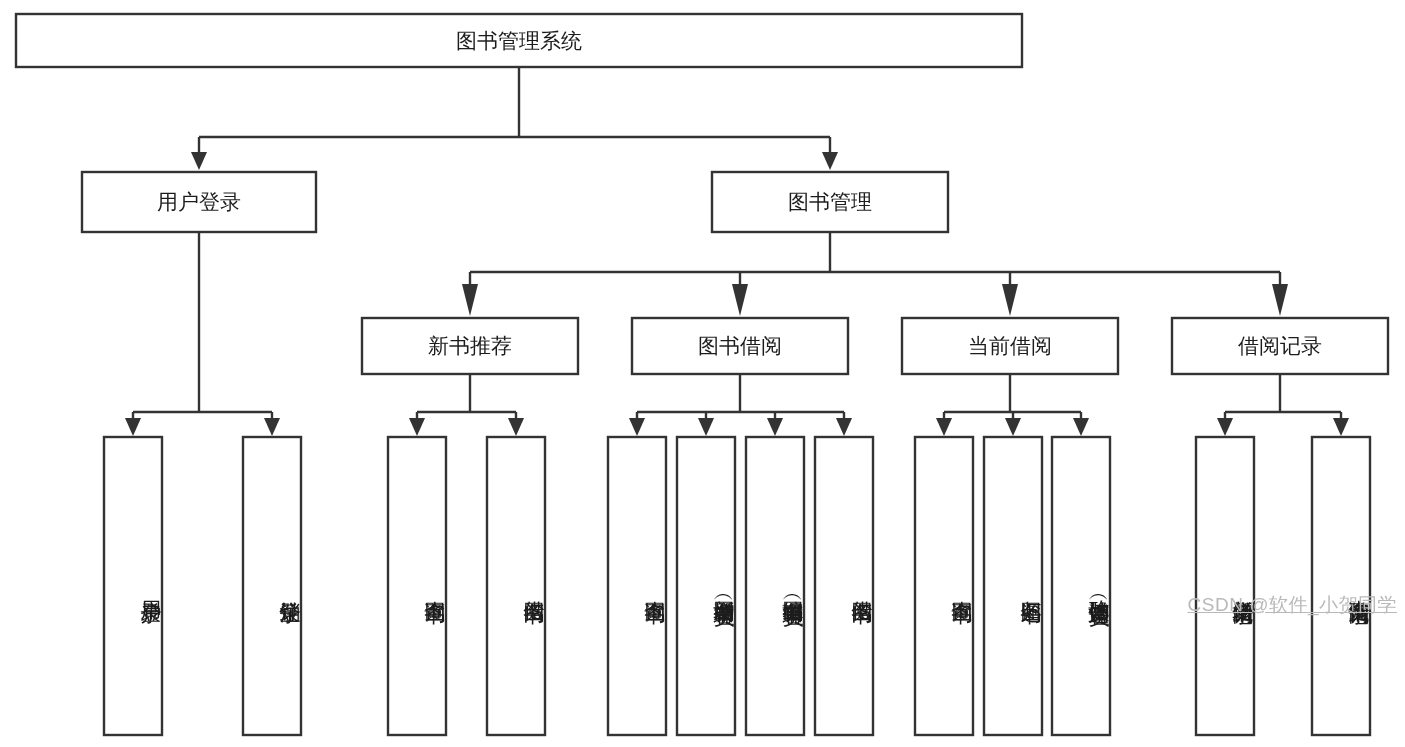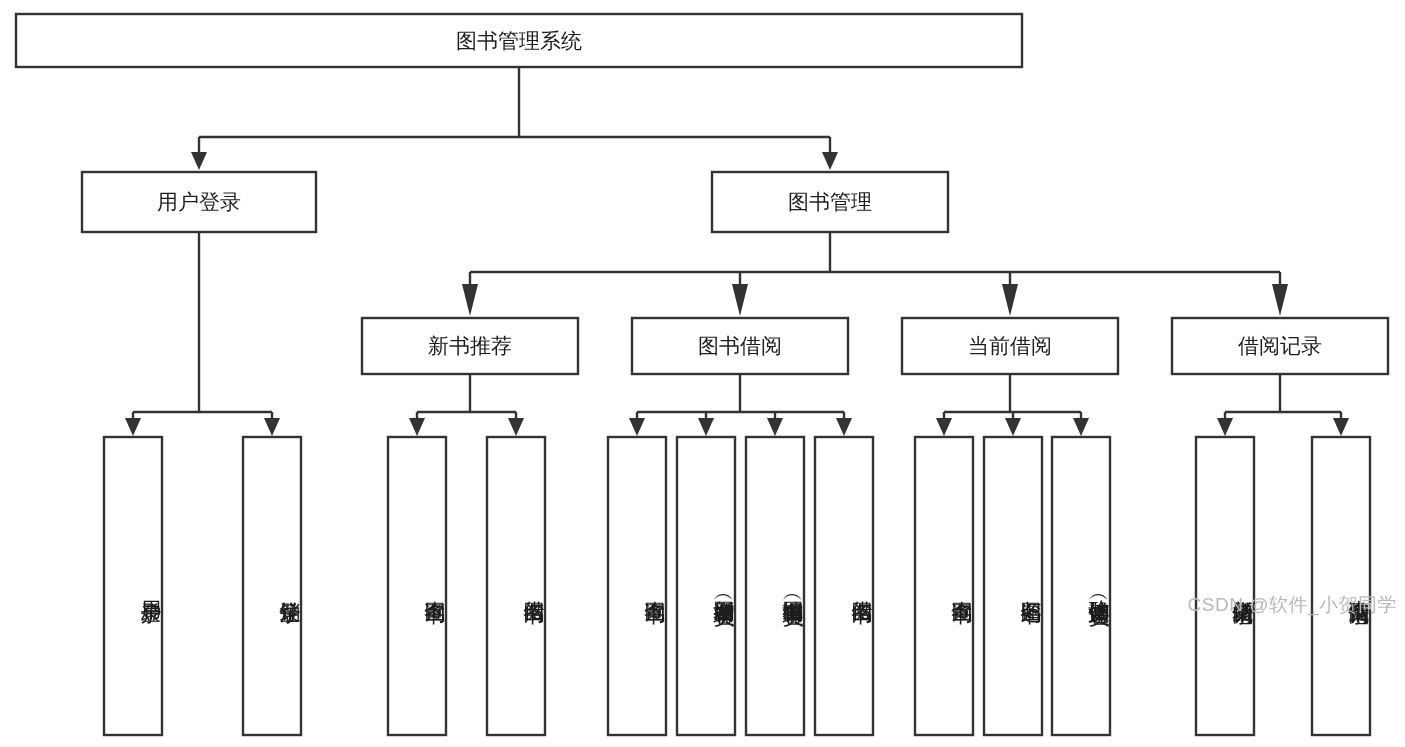--- a/index.html
+++ b/index.html
@@ -66,20 +66,21 @@
   }
   .watermark {
     position: absolute;
     right: 8px;
     bottom: 4px;
     font-family: "Liberation Sans", "DejaVu Sans", sans-serif;
     font-size: 19px;
     color: #b9b9b9;
     white-space: nowrap;
     letter-spacing: 0.5px;
+    text-decoration: underline;
   }
 </style>
 </head>
 <body>
 
 <div id="diagram-root">
 
   <svg id="tree-svg" viewBox="0 0 1405 747">
     <defs>
       <marker id="arrow" viewBox="0 0 12 14" refX="6" refY="13.5" markerWidth="11" markerHeight="13" orient="auto-start-reverse" markerUnits="userSpaceOnUse">

